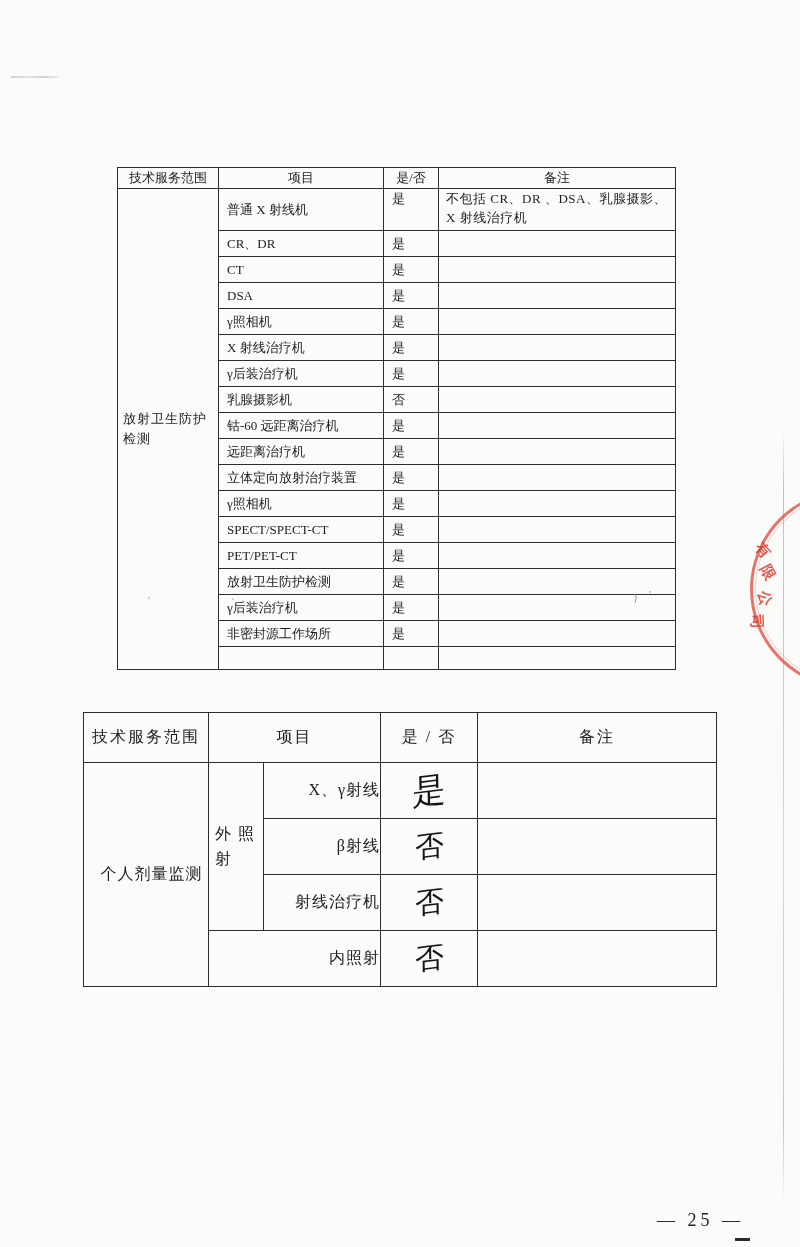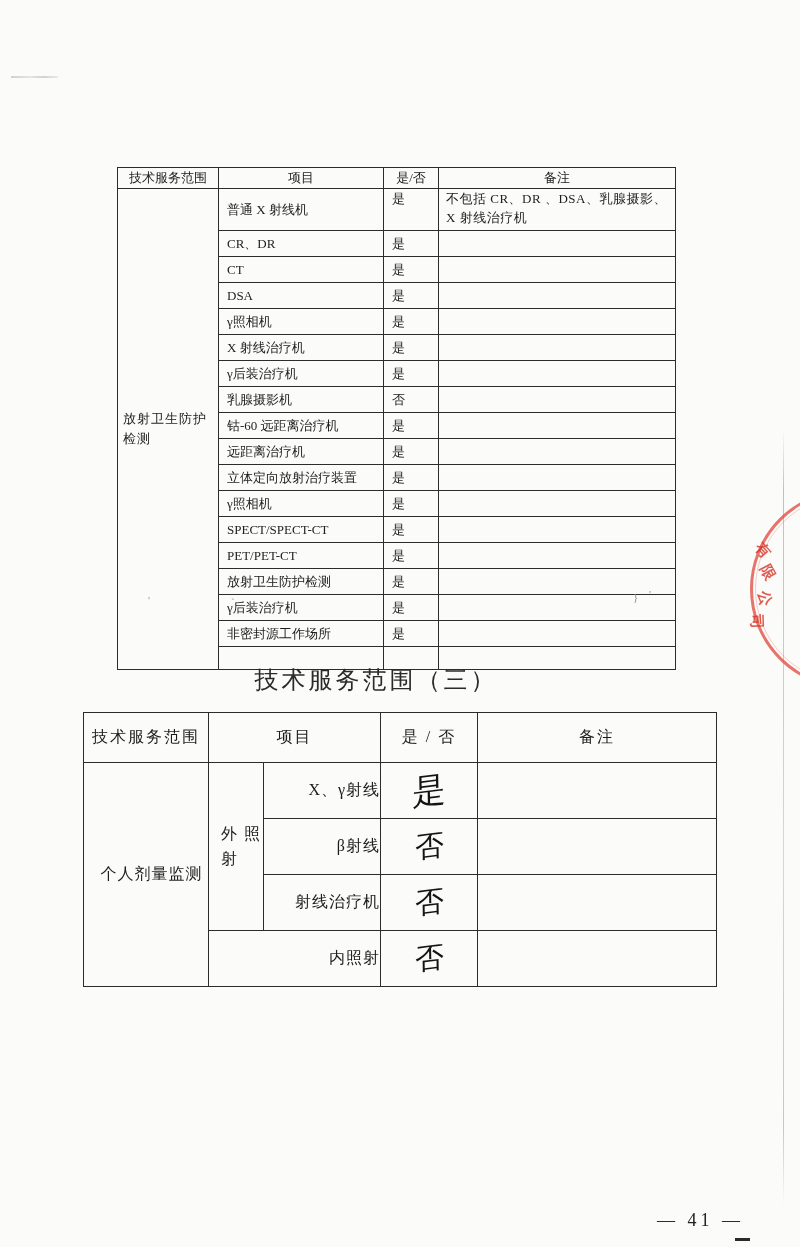--- a/index.html
+++ b/index.html
@@ -31,21 +31,21 @@
   .t1 .yn{padding-left:8px;text-align:left;}
   .t1 .rem{padding:1px 7px;text-align:left;vertical-align:top;line-height:1.45;letter-spacing:.5px;}
 
   
   .t2{position:absolute;left:83px;top:712px;width:633px;font-size:16px;}
   .t2 th,.t2 td{border:1.6px solid #2c2c2c;padding:0;overflow:hidden;}
   .t2 th{font-weight:normal;text-align:center;height:49px;letter-spacing:2px;}
   .t2 .row{height:56px;}
   .t2 .cat2{vertical-align:middle;padding-left:11px;text-align:center;letter-spacing:1px;}
   .t2 .grp{vertical-align:middle;}
-  .t2 .grp .vert{width:48px;margin:0 0 0 12px;letter-spacing:7px;line-height:1.55;}
+  .t2 .grp .vert{width:48px;margin:0 0 0 6px;letter-spacing:7px;line-height:1.55;}
   .t2 .item2{text-align:right;letter-spacing:1px;}
   .t2 .hw{text-align:center;vertical-align:middle;}
   .hand{display:inline-block;font-family:"DejaVu Serif", serif;color:#141414;
         transform:rotate(-7deg) skewX(-6deg);font-weight:500;}
   .hand-yes{font-size:34px;}
   .hand-no{font-size:29px;}
 
   
   .page-number{position:absolute;right:56px;top:1210px;font-size:18px;
                letter-spacing:4px;color:#222;}
@@ -182,21 +182,20 @@
       <td class="rem"></td>
     </tr>
   </tbody>
     </table>
 
   <div class="speck" style="left:148px;top:594px;">'</div>
   <div class="speck" style="left:231px;top:596px;">`</div>
   <div class="speck" style="left:633px;top:591px;">}</div>
   <div class="speck" style="left:649px;top:588px;">'</div>
 
-  <div class="title title2">技术服务范围（三）</div>
 
   <table class="t2">
     <colgroup>
         <col style="width:125px">
         <col style="width:55px">
         <col style="width:117px">
         <col style="width:97px">
         <col style="width:239px">
       </colgroup>
     <tbody>
@@ -235,15 +234,15 @@
 
   <div class="stamp-arc"></div>
   <div class="stamp-char sc1">有</div>
   <div class="stamp-char sc2">限</div>
   <div class="stamp-char sc3">公</div>
   <div class="stamp-char sc4">司</div>
 
   <div class="edge-line"></div>
   <div class="corner-dash"></div>
 
-  <div class="page-number">— 41 —</div>
+  <div class="page-number">— 25 —</div>
 
 </div>
 
 </body></html>

